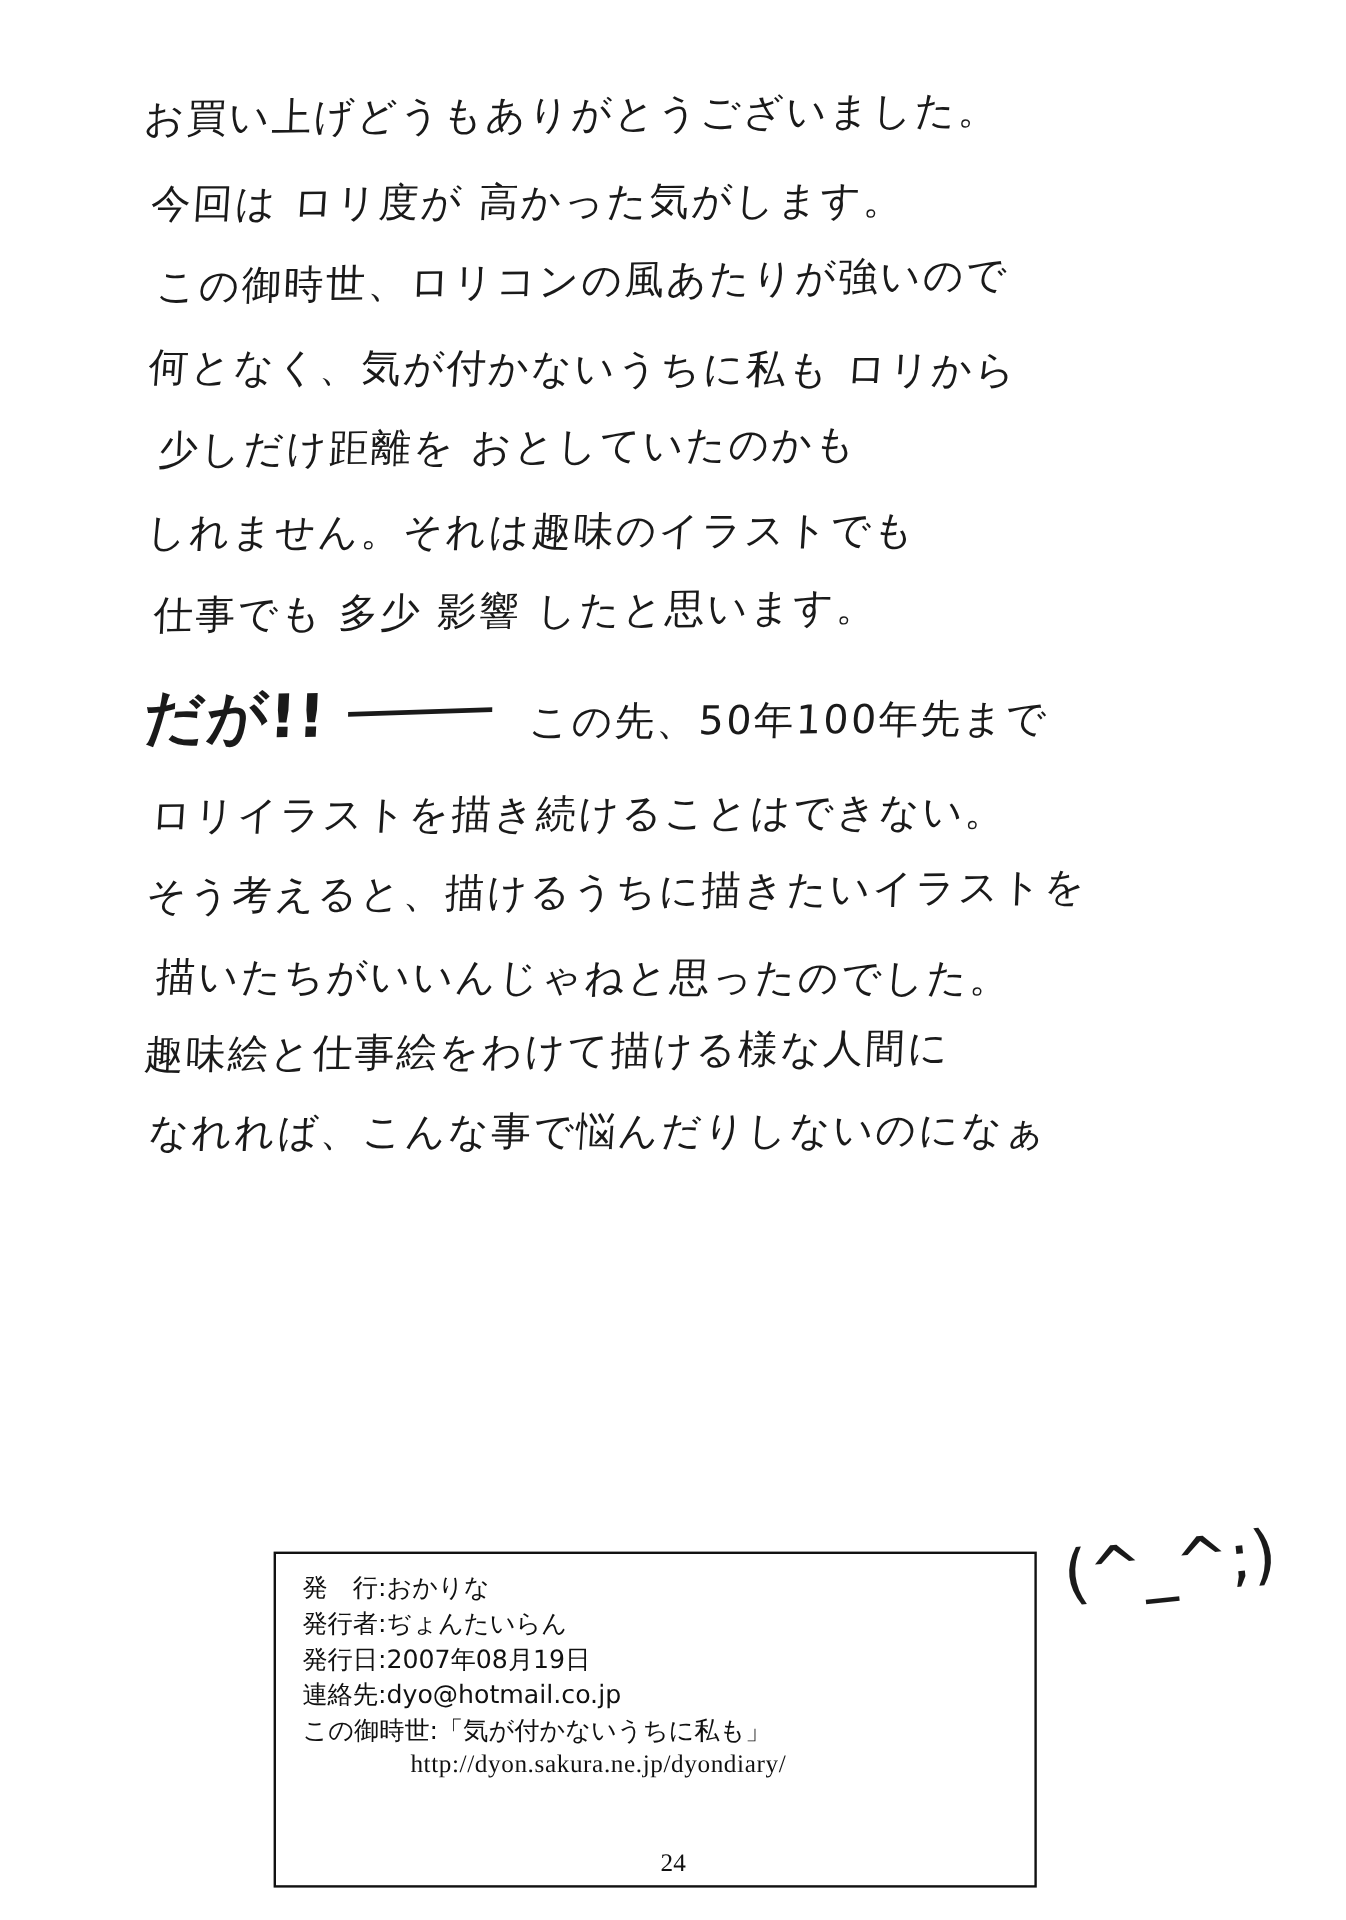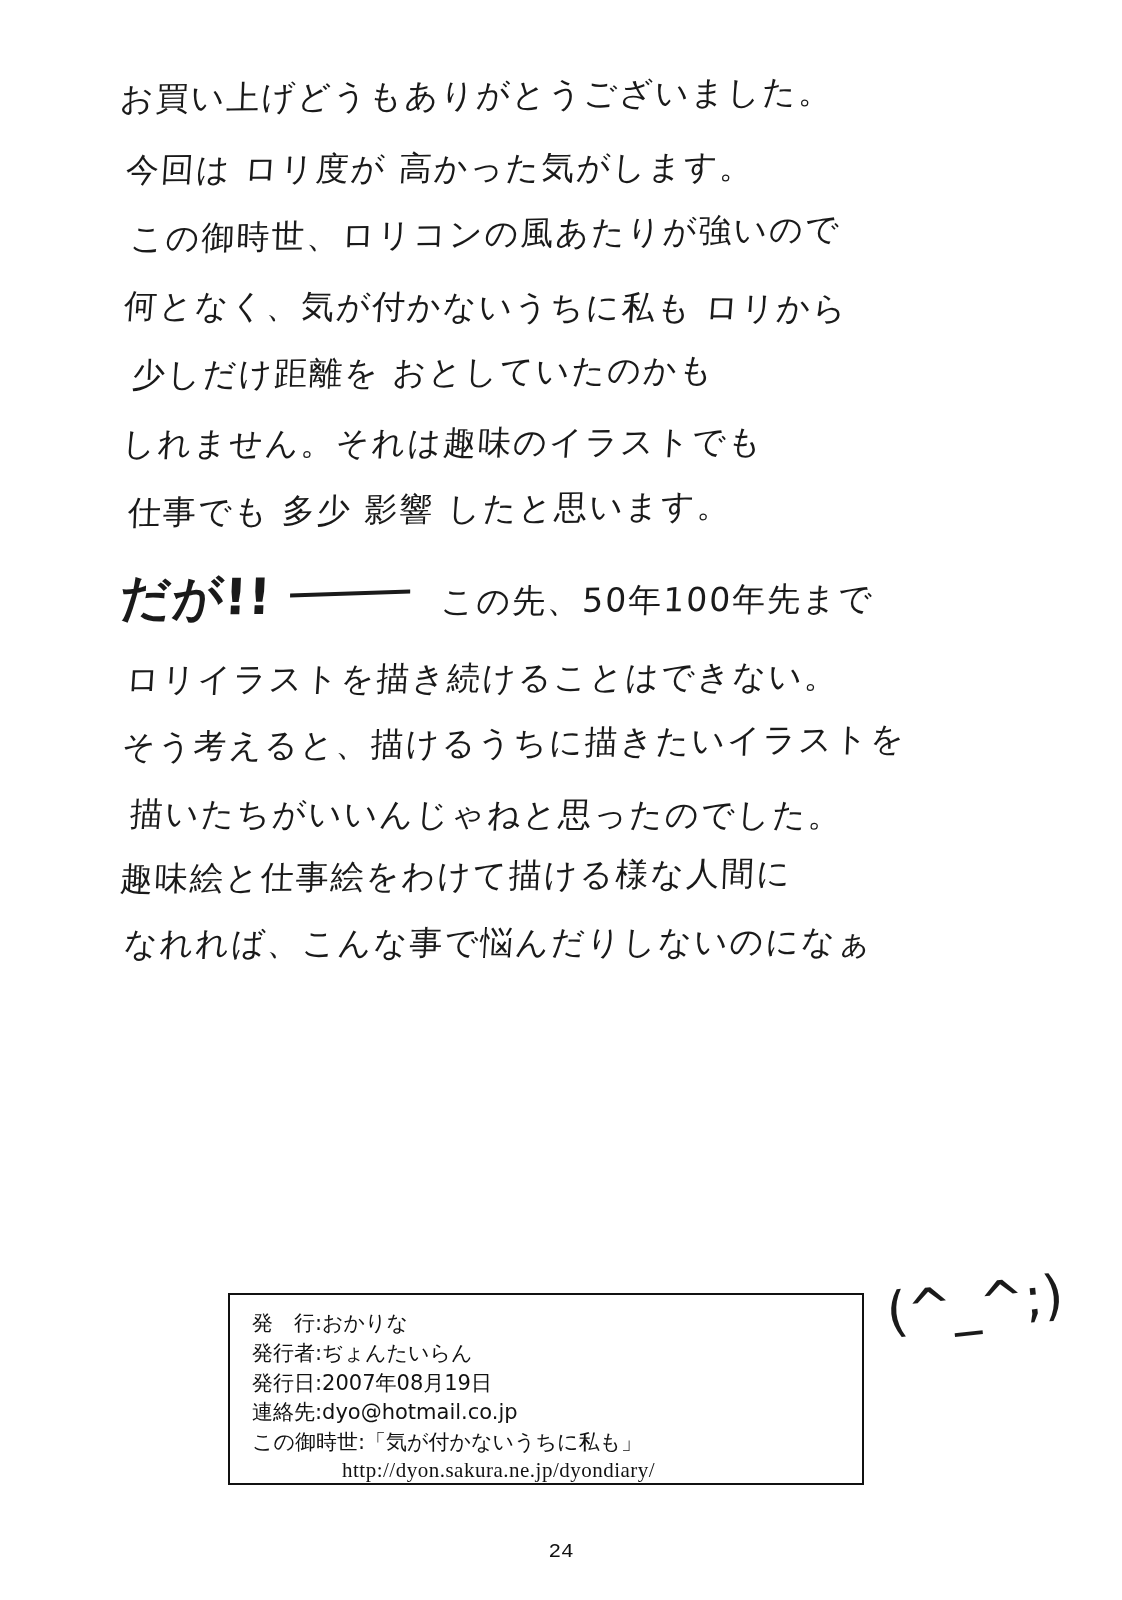--- a/index.html
+++ b/index.html
@@ -77,21 +77,21 @@
     transform: rotate(-6deg);
     white-space: nowrap;
   }
 
   
   .colophon {
     position: absolute;
     left: 228px;
     top: 1293px;
     width: 636px;
-    height: 192px;
+    height: 280px;
     border: 2px solid #111111;
     box-sizing: border-box;
     padding: 14px 0 2px 22px;
   }
   .colophon-row {
     font-family: "DejaVu Sans", sans-serif;
     font-size: 21px;
     line-height: 1.42;
     color: #111111;
     white-space: nowrap;
@@ -108,21 +108,21 @@
     letter-spacing: 0.5px;
   }
 
   
   .page-number {
     position: absolute;
     left: 0;
     right: 0;
     top: 1540px;
     text-align: center;
-    font-family: Liberation Mono, monospace;
+    font-family: Liberation Serif, serif;
     font-size: 21px;
     color: #111111;
   }
 </style>
 </head>
 <body>
 
 <div class="handwriting">
 
   <div class="hw-line hw-l1">お買い上げどうもありがとうございました。</div>

